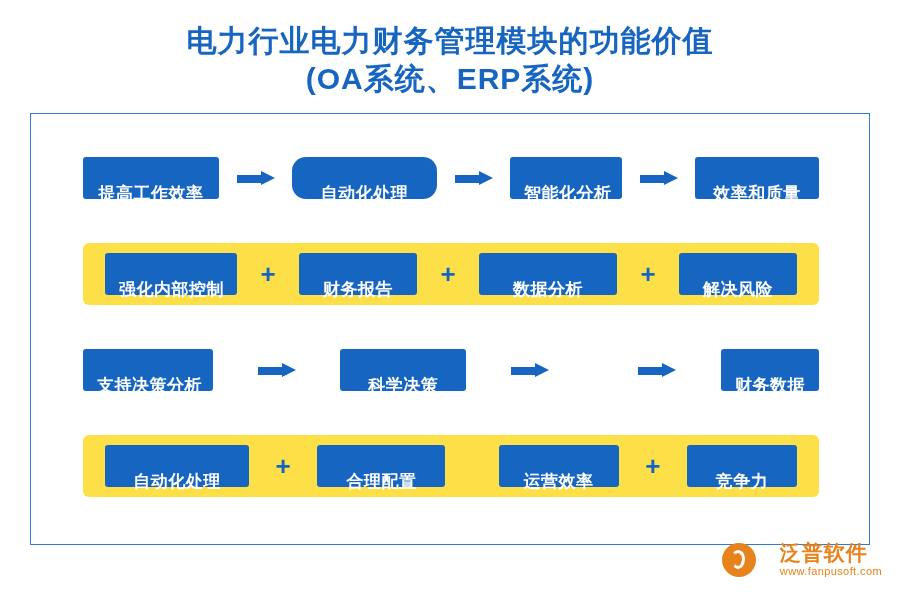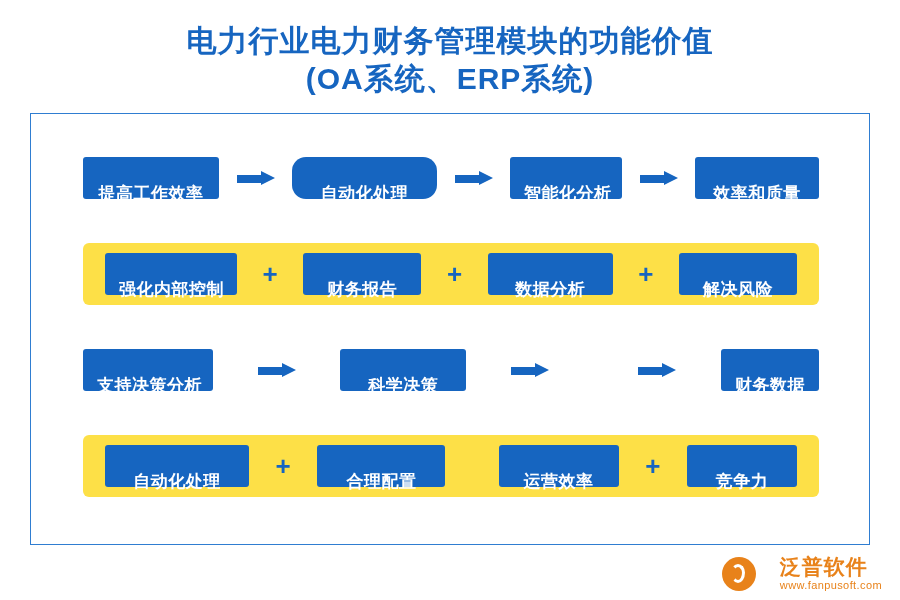--- a/index.html
+++ b/index.html
@@ -111,38 +111,38 @@
     line-height: 1;
   }
 
   .row-1 .node:nth-child(1) { width: 136px; }
   .row-1 .node:nth-child(3) { width: 145px; border-radius: 14px; }
   .row-1 .node:nth-child(5) { width: 112px; }
   .row-1 .node:nth-child(7) { width: 124px; text-align: center; }
 
   .row-2 .node:nth-child(1) { width: 132px; margin-left: 22px; }
   .row-2 .node:nth-child(3) { width: 118px; }
-  .row-2 .node:nth-child(5) { width: 125px; }
+  .row-2 .node:nth-child(5) { width: 138px; }
   .row-2 .node:nth-child(7) { width: 118px; margin-right: 22px; }
 
   .row-3 .node:nth-child(1) { width: 130px; }
   .row-3 .node:nth-child(3) { width: 126px; }
   .row-3 .node:nth-child(5) { width: 120px; }
   .row-3 .node:nth-child(7) { width: 120px; }
 
   .row-4 .node:nth-child(1) { width: 144px; margin-left: 22px; }
   .row-4 .node:nth-child(3) { width: 128px; }
   .row-4 .node:nth-child(5) { width: 120px; }
   .row-4 .node:nth-child(7) { width: 110px; margin-right: 22px; }
 
   
   .logo {
     position: absolute;
     right: 18px;
-    bottom: 8px;
+    bottom: 22px;
     display: flex;
     align-items: center;
     gap: 24px;
   }
   .logo-mark {
     width: 34px;
     height: 34px;
     border-radius: 50%;
     background: #e8821a;
     position: relative;

